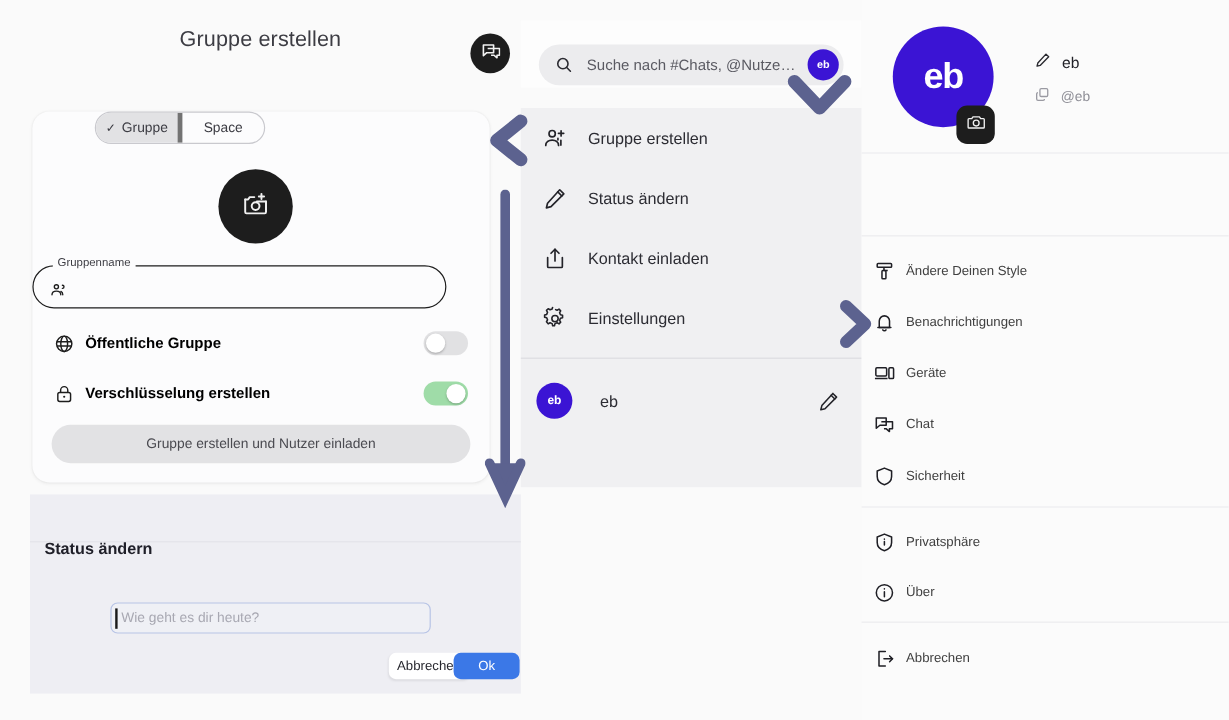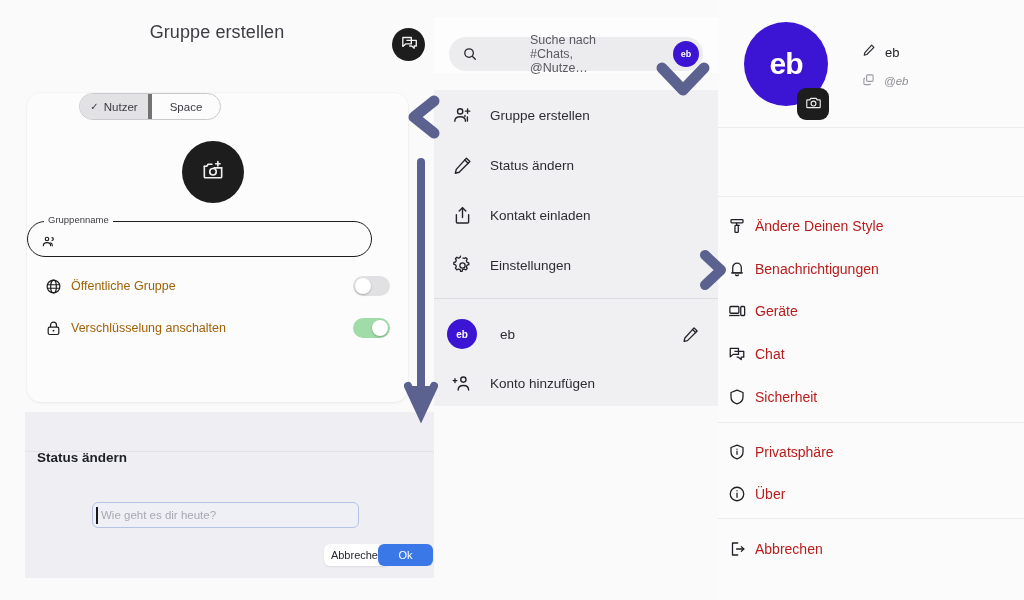--- a/index.html
+++ b/index.html
@@ -58,21 +58,21 @@
     position: absolute; left: 40px; top: 7px; right: 14px; height: 22px;
     border: none; outline: none; background: transparent;
     font-family: "Liberation Sans", sans-serif; font-size: 12.5px; color: #2b2b2b;
   }
 
   .opt-row {
     position: absolute; left: 18px; width: 345px; height: 26px;
     display: flex; align-items: center;
   }
   .opt-row .ico { width: 26px; display: flex; align-items: center; }
-  .opt-row .lbl { font-size: 12.5px; color: #a16207; flex: 1; }
+  .opt-row .lbl { font-size: 12.5px; color: #000000; flex: 1; font-weight: bold; }
 
   .toggle {
     width: 37px; height: 20px; border-radius: 10px; position: relative;
     background: #e1e1e3; cursor: pointer;
   }
   .toggle.on { background: #9fdca8; }
   .toggle .knob {
     position: absolute; top: 2px; left: 2px; width: 16px; height: 16px;
     border-radius: 50%; background: #fff; box-shadow: 0 1px 2px rgba(0,0,0,.25);
   }
@@ -118,21 +118,21 @@
     position: absolute; left: 0; top: 17px; width: 284px; height: 56px;
     background: #fdfdfd;
   }
   .chat-logo {
     position: absolute; left: -42px; top: 11px; width: 33px; height: 33px;
     border-radius: 50%; background: #1d1d1d;
     display: flex; align-items: center; justify-content: center;
   }
   .search-pill {
     position: absolute; left: 15px; top: 20px; width: 254px; height: 34px;
-    border-radius: 17px; background: #ececee; display: flex; align-items: center; gap: 41px;
+    border-radius: 17px; background: #ececee; display: flex; align-items: center;
   }
   .search-ico { margin-left: 13px; display: flex; }
   .search-text { margin-left: 11px; font-size: 12.5px; color: #5a5a62; flex: 1; }
   .av-sm {
     width: 26px; height: 26px; border-radius: 50%; background: #3b14d4;
     margin-right: 4px; color: #fff; font-size: 9px; font-weight: bold;
     display: flex; align-items: center; justify-content: center;
   }
 
   .menu {
@@ -157,56 +157,56 @@
     background: #3b14d4; color: #fff; font-size: 30px; font-weight: bold;
     display: flex; align-items: center; justify-content: center; letter-spacing: -1px;
   }
   .prof-cam {
     position: absolute; left: 79px; top: 74px; width: 32px; height: 32px;
     border-radius: 9px; background: #1d1d1d; display: flex; align-items: center; justify-content: center;
   }
   .prof-name { position: absolute; left: 144px; top: 29px; display: flex; align-items: center; gap: 9px; }
   .prof-name .t { font-size: 13px; color: #222228; }
   .prof-handle { position: absolute; left: 144px; top: 58px; display: flex; align-items: center; gap: 9px; }
-  .prof-handle .t { font-size: 11.5px; color: #8e8e96; font-style: italic; }
+  .prof-handle .t { font-size: 11.5px; color: #8e8e96; }
   .prof-divider { position: absolute; left: 0; top: 127px; width: 306px; height: 1px; background: #ececee; }
 
   .backup-row { position: absolute; left: 0; top: 152px; width: 306px; height: 37px; display: flex; align-items: center; }
   .backup-row .ico { width: 37px; display: flex; justify-content: center; }
   .backup-row .lbl { font-size: 13px; color: #24242a; flex: 1; }
   .tog-g {
     width: 42px; height: 22px; border-radius: 11px; background: #4caf50;
     position: relative; margin-right: 20px; cursor: pointer;
   }
   .tog-g .k { position: absolute; top: 2px; left: 22px; width: 18px; height: 18px; border-radius: 50%;
               background: #fff; box-shadow: 0 1px 2px rgba(0,0,0,.3); }
   .sec-divider { position: absolute; left: 0; width: 306px; height: 1px; background: #ececee; }
 
   .nav-item { position: absolute; left: 0; width: 306px; height: 36px; display: flex; align-items: center; cursor: pointer; }
   .nav-item .ico { width: 37px; display: flex; justify-content: center; align-items: center; }
-  .nav-item .lbl { font-size: 14px; color: #b91c1c; }
+  .nav-item .lbl { font-size: 11px; color: #404040; }
 
   
   .arrow { position: absolute; pointer-events: none; }
   .ico svg, .mi-ico svg, .field-icon svg, .search-ico svg { display: block; }
 </style>
 </head>
 <body>
 
 <div id="stage">
 
   <div class="left-panel">
     <div class="left-title">Gruppe erstellen</div>
 
     <div class="create-card">
 
       <div class="seg">
         <div class="seg-opt active">
           <span class="seg-check">✓</span>
-          <span>Nutzer</span>
+          <span>Gruppe</span>
         </div>
         <div class="seg-opt">
           <span>Space</span>
         </div>
       </div>
 
       <div class="avatar-big">
         <span>
           <svg width="26" height="26" viewBox="0 0 24 24" fill="none" stroke="#f0f0f0" stroke-width="1.5" stroke-linecap="round" stroke-linejoin="round">
             <path d="M4 8.5h2.2l1.3-1.8h3.5"></path>
@@ -247,26 +247,27 @@
       </div>
 
       <div class="opt-row" style="top:222px">
         <span class="ico">
           <svg width="17" height="17" viewBox="0 0 24 24" fill="none" stroke="#1d1d1d" stroke-width="1.7" stroke-linejoin="round">
             <rect x="4.5" y="10" width="15" height="10.5" rx="2.2"></rect>
             <path d="M7.8 10V7.3a4.2 4.2 0 0 1 8.4 0V10"></path>
             <circle cx="12" cy="15" r="1.3" fill="#1d1d1d" stroke="none"></circle>
           </svg>
         </span>
-        <span class="lbl">Verschlüsselung anschalten</span>
+        <span class="lbl">Verschlüsselung erstellen</span>
         <span class="toggle on">
             <span class="knob"></span>
           </span>
       </div>
 
+      <button class="big-cta">Gruppe erstellen und Nutzer einladen</button>
     </div>
 
     <div class="status-dialog">
       <div class="status-divider"></div>
       <div class="status-title">Status ändern</div>
       <input class="status-input" value="" placeholder="Wie geht es dir heute?" style="">
       <div class="status-caret"></div>
       <button class="btn-cancel">Abbrechen</button>
       <button class="btn-ok">Ok</button>
     </div>
@@ -346,30 +347,20 @@
         <span class="acct-av">eb</span>
         <span class="acct-name">eb</span>
         <span class="acct-edit">
           <svg width="19" height="19" viewBox="0 0 24 24" fill="none" stroke="#232329" stroke-width="1.6" stroke-linecap="round" stroke-linejoin="round">
             <path d="M16.5 3.6 20.4 7.5 8.2 19.7 3.8 20.8 4.9 16.4 16.5 3.6z"></path>
             <path d="M14.6 5.6 18.5 9.5"></path>
           </svg>
         </span>
       </div>
 
-      <div class="menu-item" style="top:268px">
-        <span class="mi-ico">
-          <svg width="21" height="21" viewBox="0 0 24 24" fill="none" stroke="#232329" stroke-width="1.6" stroke-linecap="round" stroke-linejoin="round">
-            <circle cx="13" cy="7.5" r="3"></circle>
-            <path d="M7 19.5c0-3.3 2.7-5.2 6-5.2s6 1.9 6 5.2"></path>
-            <path d="M3.4 6.5v4.4M1.3 8.7h4.3"></path>
-          </svg>
-        </span>
-        <span class="mi-lbl">Konto hinzufügen</span>
-      </div>
     </div>
   </div>
 
   <div class="right-panel">
 
     <div class="profile-block">
       <div class="prof-av">eb</div>
       <div class="prof-cam">
         <span>
           <svg width="17" height="17" viewBox="0 0 24 24" fill="none" stroke="#f0f0f0" stroke-width="1.6" stroke-linejoin="round">

